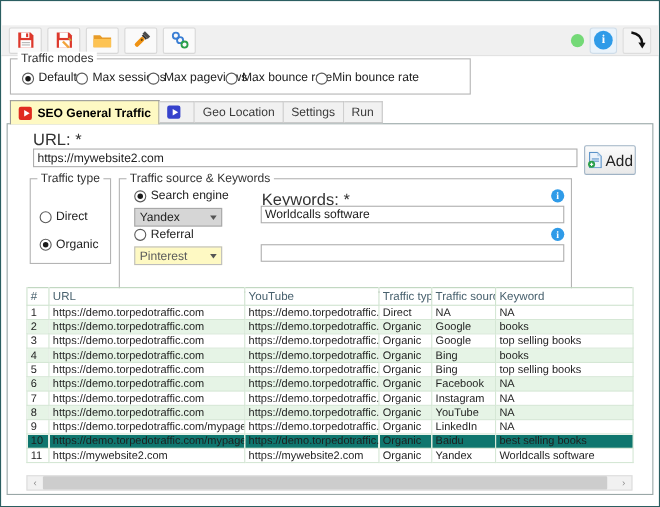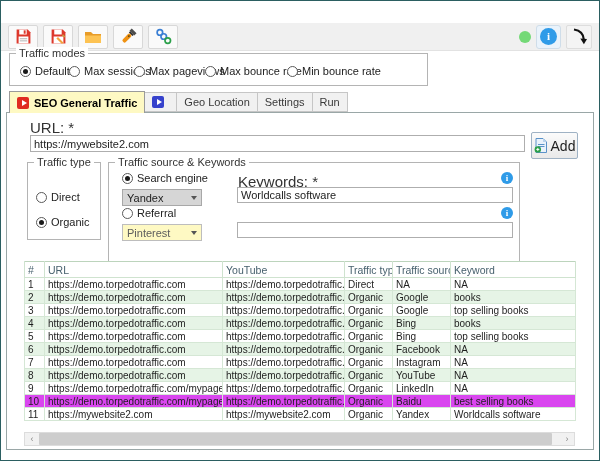--- a/index.html
+++ b/index.html
@@ -339,21 +339,21 @@
               <td>NA</td>
             </tr>
             <tr>
               <td>9</td>
               <td>https://demo.torpedotraffic.com/mypage.html</td>
               <td>https://demo.torpedotraffic.com</td>
               <td>Organic</td>
               <td>LinkedIn</td>
               <td>NA</td>
             </tr>
-            <tr style="background: #d946ef;">
+            <tr style="background: #0f766e;">
               <td>10</td>
               <td>https://demo.torpedotraffic.com/mypage.html</td>
               <td>https://demo.torpedotraffic.com</td>
               <td>Organic</td>
               <td>Baidu</td>
               <td>best selling books</td>
             </tr>
             <tr>
               <td>11</td>
               <td>https://mywebsite2.com</td>

